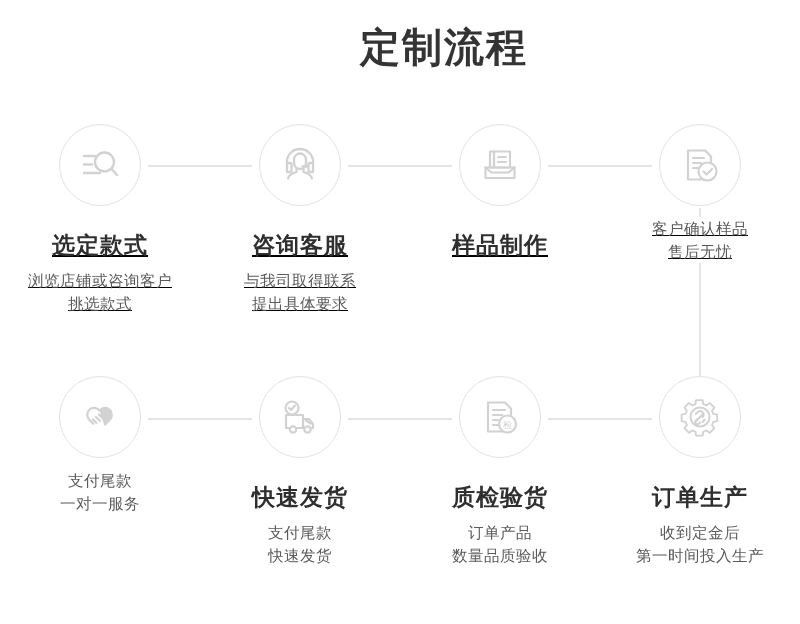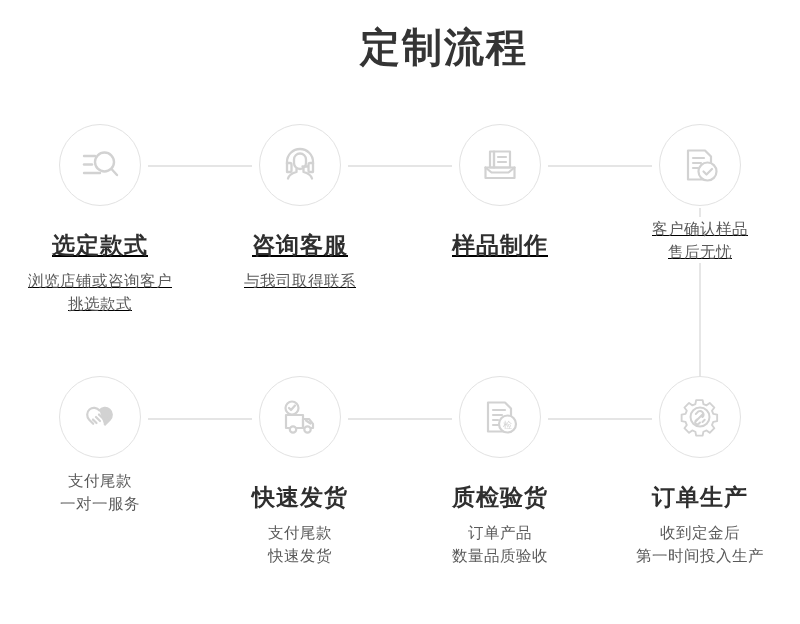--- a/index.html
+++ b/index.html
@@ -167,20 +167,21 @@
             <path d="M17 17.5 a6 6 0 0 1 12 0 v3.5 a6 6 0 0 1 -6 6 a6 6 0 0 1 -6 -6 z"></path>
             <path d="M19.5 27 v3 c-4.5 1 -7.5 3.2 -8.5 6.5"></path>
             <path d="M26.5 27 v3 c4.5 1 7.5 3.2 8.5 6.5"></path>
             <path d="M25.5 24.5 h5"></path>
           </svg>
         </span>
       </div>
       <div class="step-title">咨询客服</div>
       <div class="step-desc">
         <span class="desc-line">与我司取得联系</span>
+        <span class="desc-line">提出具体要求</span>
       </div>
     </div>
 
     <div class="step">
       <div class="icon-circle">
         <span>
           <svg width="46" height="46" viewBox="0 0 46 46" fill="none" stroke="#d2d2d2" stroke-width="2.2" stroke-linecap="round" stroke-linejoin="round">
             <path d="M13 9.5 h4 v16 h-4 z"></path>
             <path d="M17 9.5 h16 v16 h-16 z"></path>
             <line x1="21" y1="15" x2="29" y2="15"></line>

